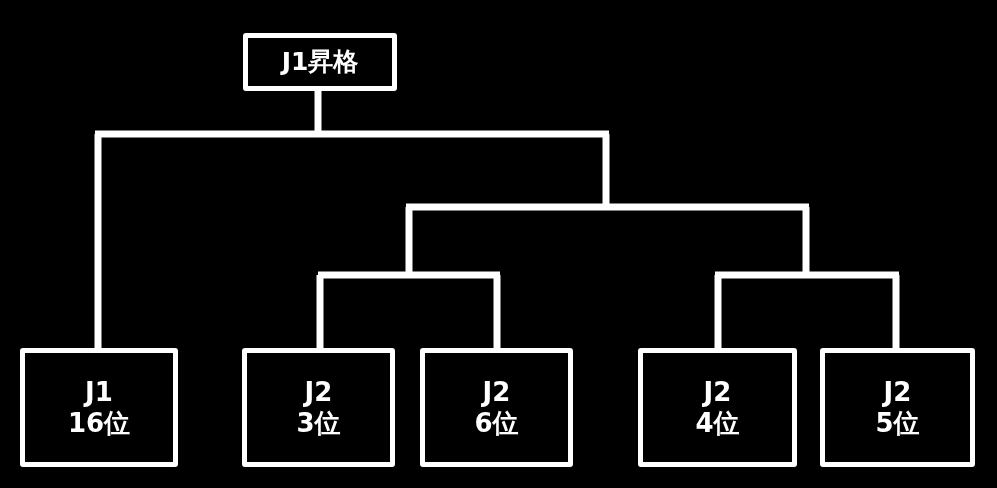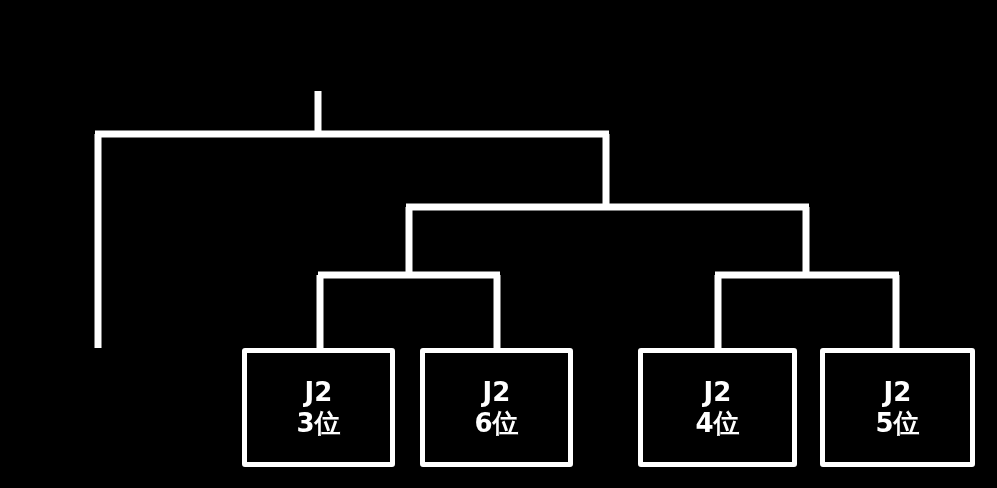--- a/index.html
+++ b/index.html
@@ -87,21 +87,28 @@
       <path d="M 318,275 L 500,275"></path>
       <path d="M 320,275 L 320,348"></path>
       <path d="M 497,275 L 497,348"></path>
 
       <path d="M 715,275 L 899,275"></path>
       <path d="M 718,275 L 718,348"></path>
       <path d="M 896,275 L 896,348"></path>
     </g>
   </svg>
 
+  <div class="node-box" id="node-champion">
+    <span class="node-line">J1昇格</span>
+  </div>
 
+  <div class="node-box leaf-box" id="node-leaf-0">
+    <span class="node-line">J1</span>
+    <span class="node-line">16位</span>
+  </div>
 
   <div class="node-box leaf-box" id="node-leaf-1">
     <span class="node-line">J2</span>
     <span class="node-line">3位</span>
   </div>
 
   <div class="node-box leaf-box" id="node-leaf-2">
     <span class="node-line">J2</span>
     <span class="node-line">6位</span>
   </div>

